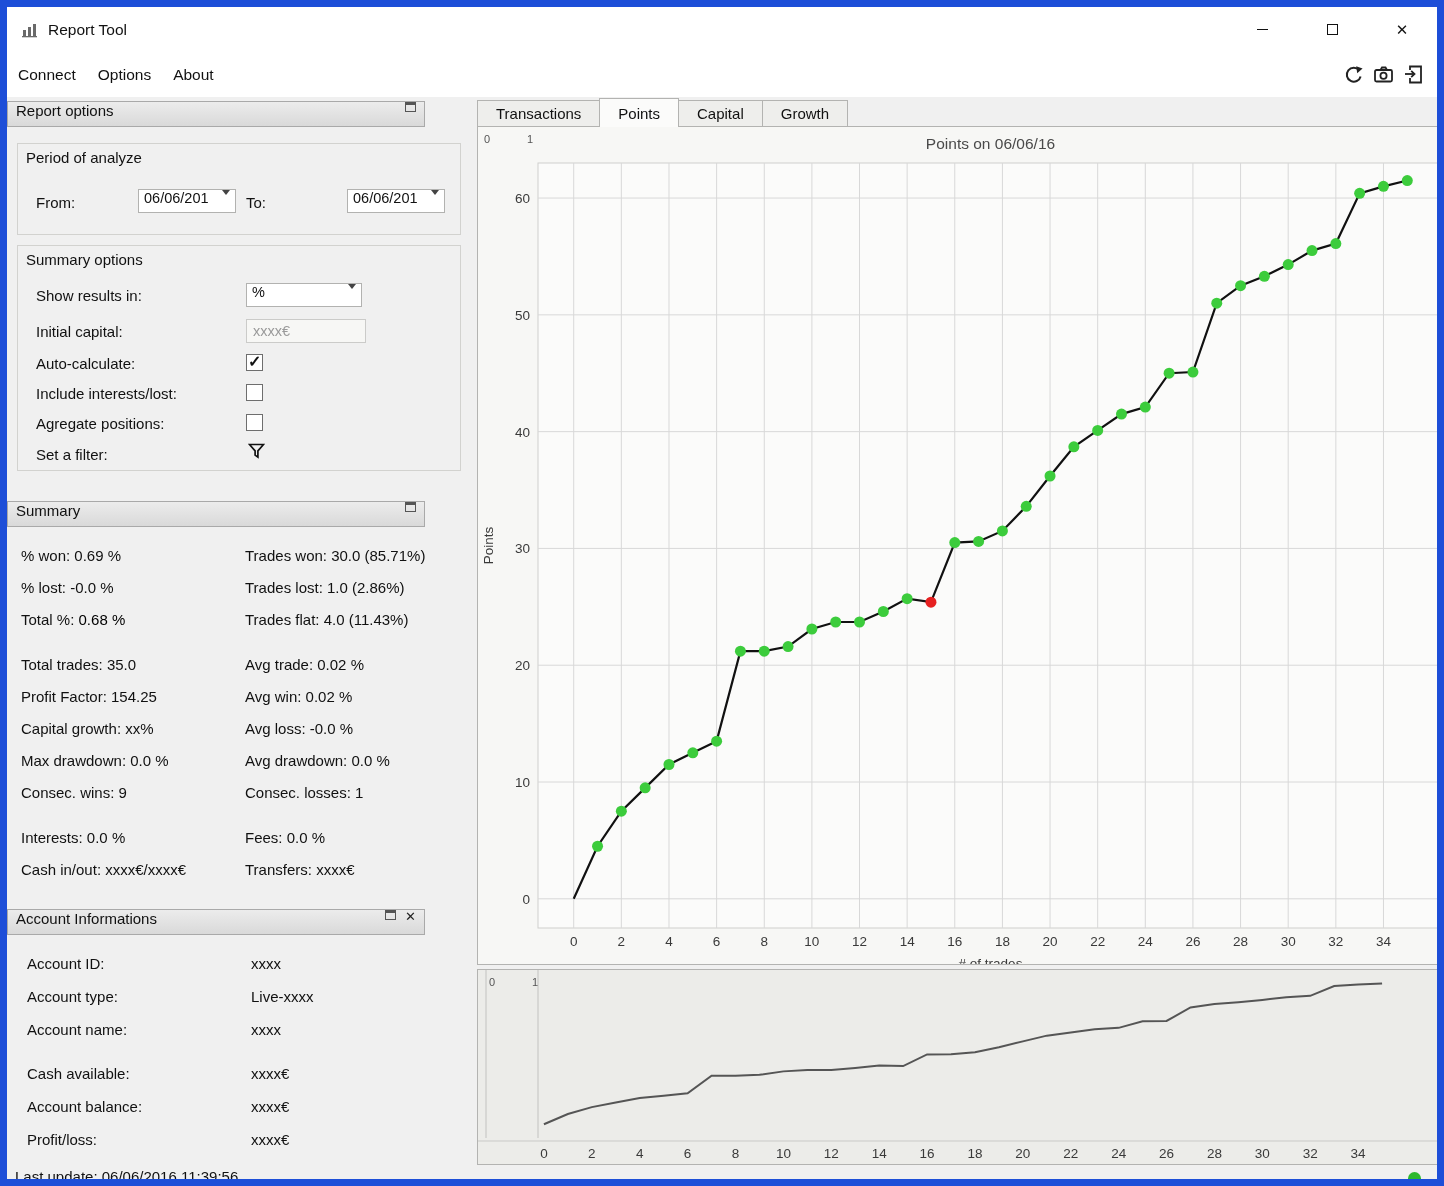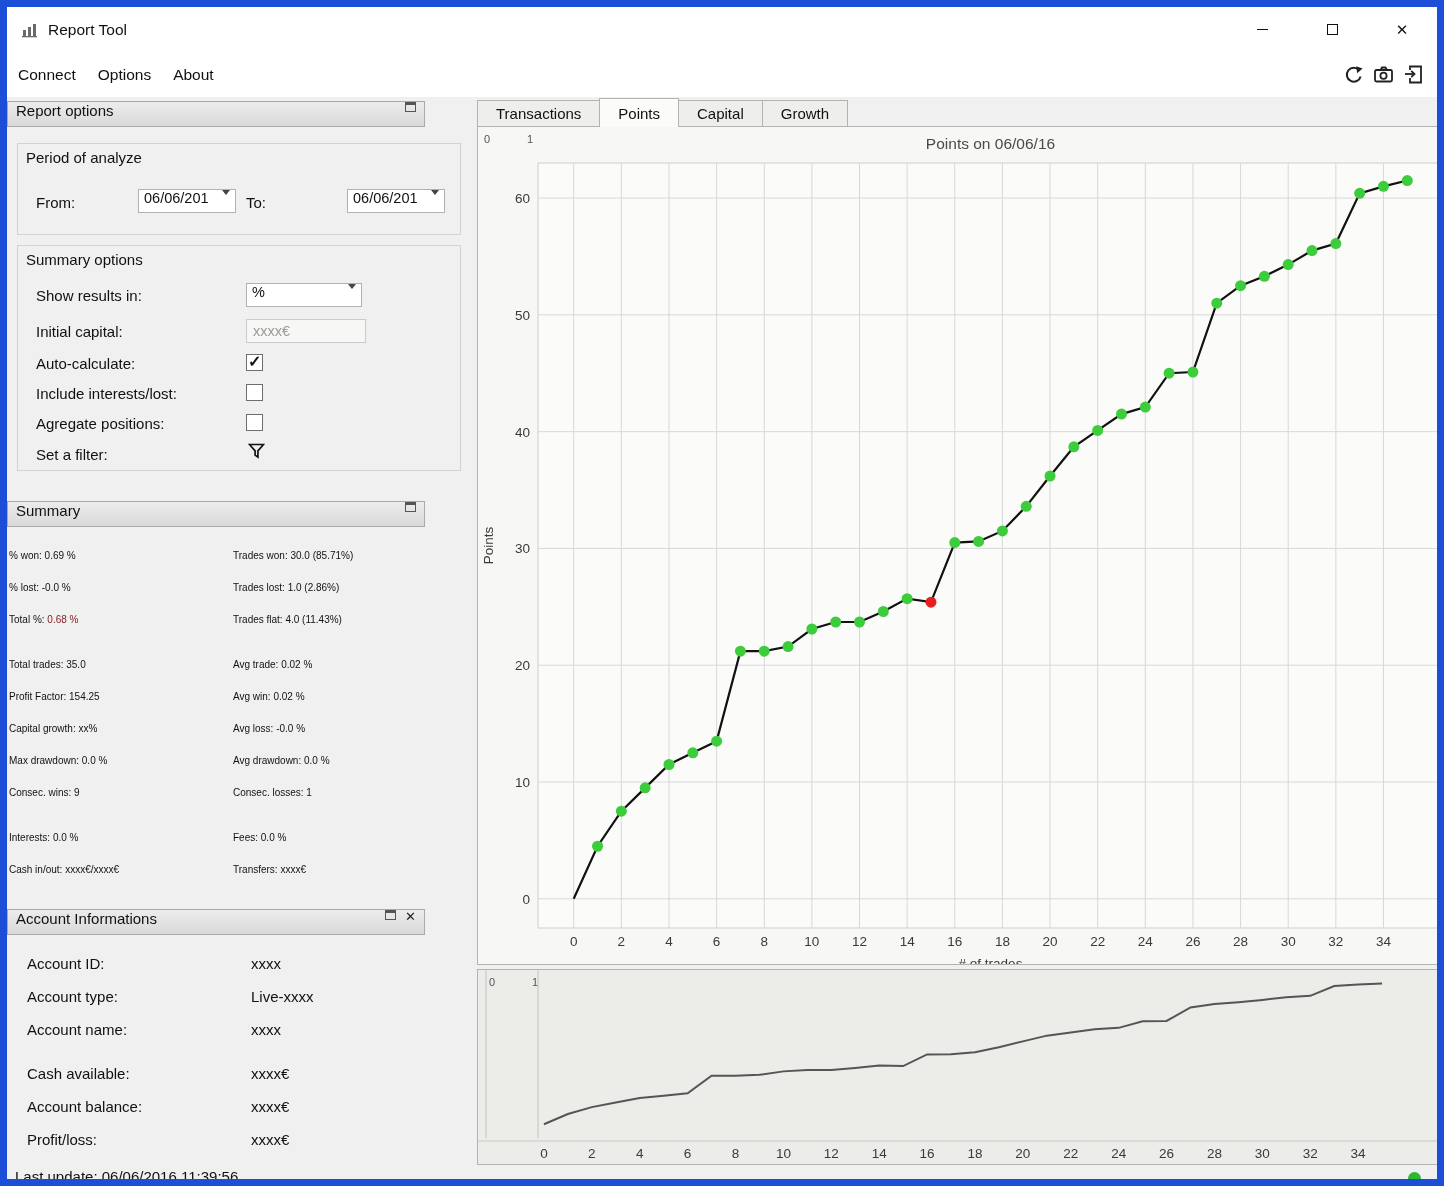--- a/index.html
+++ b/index.html
@@ -33,21 +33,21 @@
   .lbl{position:absolute;font-size:15px;line-height:17px;white-space:nowrap}
   .combo{position:absolute;height:24px;border:1px solid #b2b2b0;background:#fff;box-sizing:border-box;display:flex;align-items:flex-start;padding:0 5px;font-size:14.5px}
   .combo .arr{margin-left:auto;width:0;height:0;border-left:4px solid transparent;border-right:4px solid transparent;border-top:5px solid #444}
   .tinput{position:absolute;height:24px;border:1px solid #cbcbc9;background:#f7f7f5;box-sizing:border-box;display:flex;align-items:center;padding:0 6px;font-size:14.5px;color:#9a9a9a}
   .cb{position:absolute;width:17px;height:17px;border:1px solid #6e6e6e;background:#fff;box-sizing:border-box}
   .cb.checked::after{content:"✓";position:absolute;left:1px;top:-3px;font-size:16px;font-weight:700;color:#111}
   .funnel{position:absolute;display:flex}
 
   #sum-body{position:absolute;left:0;top:443px;width:465px}
   .blk{margin-bottom:13px}
-  .sum-row{display:grid;grid-template-columns:224px auto;padding-left:2px;height:32px;line-height:32px;font-size:10px;white-space:nowrap}
+  .sum-row{display:grid;grid-template-columns:224px auto;padding-left:14px;height:32px;line-height:32px;font-size:15px;white-space:nowrap}
   #acc-body{position:absolute;left:0;top:850px;width:465px}
   .acc-row{display:grid;grid-template-columns:224px auto;padding-left:20px;height:33px;line-height:33px;font-size:15px}
   .acc-gap{height:11px}
   #left-status{position:absolute;left:0;top:1063px;width:467px;height:33px;line-height:33px;padding-left:8px;font-size:15px;box-sizing:border-box}
 
   
   #right{position:absolute;left:470px;top:90px;width:974px;height:1096px}
   #tabbar{position:absolute;left:0;top:0;width:974px;height:29px;display:flex;align-items:flex-end}
   .tab{height:26px;box-sizing:border-box;border:1px solid #b3b3b1;border-bottom:none;background:#eeeeec;display:flex;align-items:center;justify-content:center;font-size:15px;padding:0 18px;margin-right:-1px}
   .tab.active{height:29px;background:#fbfbfa;position:relative;z-index:3;margin-bottom:-1px}
@@ -180,21 +180,21 @@
       <div class="blk">
         <div class="sum-row">
           <span>% won: 0.69 %</span>
             <span>Trades won: 30.0 (85.71%)</span>
         </div>
         <div class="sum-row">
           <span>% lost: -0.0 %</span>
             <span>Trades lost: 1.0 (2.86%)</span>
         </div>
         <div class="sum-row">
-          <span><span>Total %: </span><span style="color: #7f1d1d;">0.68 %</span></span>
+          <span><span>Total %: </span><span style="color: #000000;">0.68 %</span></span>
           <span>Trades flat: 4.0 (11.43%)</span>
         </div>
       </div>
       <div class="blk">
         <div class="sum-row">
             <span>Total trades: 35.0</span>
             <span>Avg trade: 0.02 %</span>
           </div>
         <div class="sum-row">
             <span>Profit Factor: 154.25</span>

